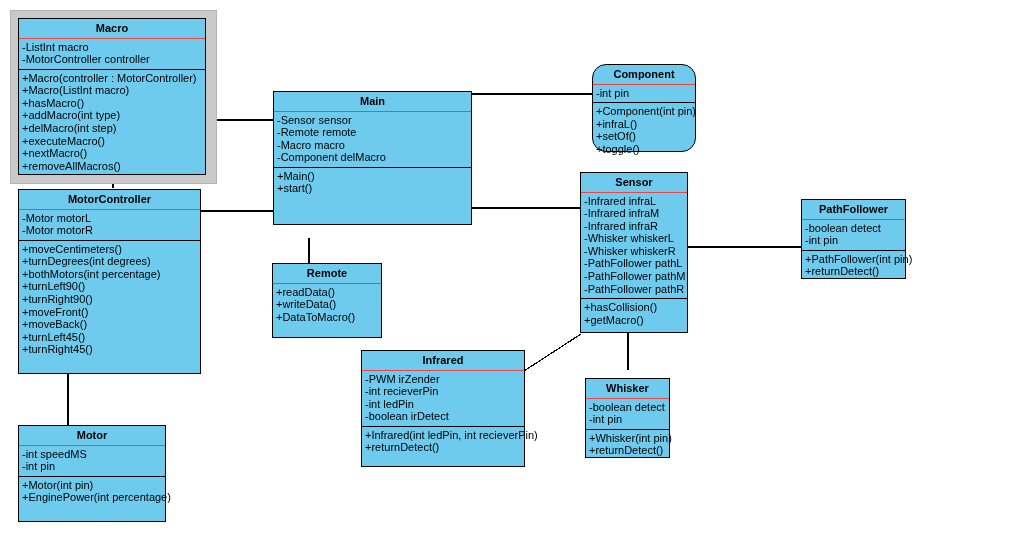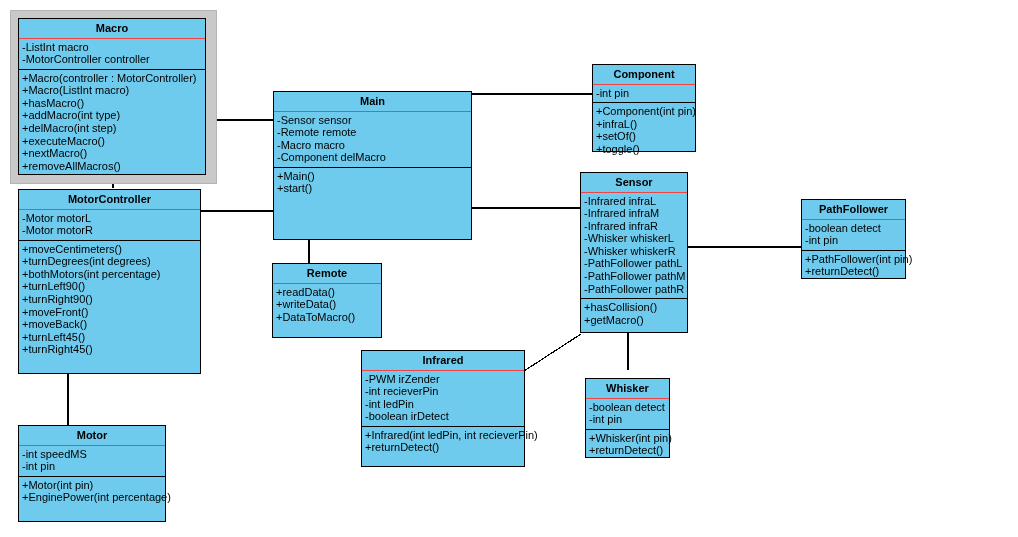--- a/index.html
+++ b/index.html
@@ -111,35 +111,35 @@
       <div class="row">+Macro(ListInt macro)</div>
       <div class="row">+hasMacro()</div>
       <div class="row">+addMacro(int type)</div>
       <div class="row">+delMacro(int step)</div>
       <div class="row">+executeMacro()</div>
       <div class="row">+nextMacro()</div>
       <div class="row">+removeAllMacros()</div>
     </div>
   </div>
 
-  <div class="uml" style="left:273px; top:91px; width:199px; height:149px;">
+  <div class="uml" style="left:273px; top:91px; width:199px; height:134px;">
     <div class="title">Main</div>
     <div class="compartment">
       <div class="row">-Sensor sensor</div>
       <div class="row">-Remote remote</div>
       <div class="row">-Macro macro</div>
       <div class="row">-Component delMacro</div>
     </div>
     <div class="compartment last">
       <div class="row static">+Main()</div>
       <div class="row">+start()</div>
     </div>
   </div>
 
-  <div class="uml" style="left:592px; top:64px; width:104px; height:88px;">
+  <div class="uml" style="left:592px; top:64px; width:104px; height:88px;border-radius:14px;">
     <div class="title">Component</div>
     <div class="compartment">
       <div class="row">-int pin</div>
     </div>
     <div class="compartment last">
       <div class="row">+Component(int pin)</div>
       <div class="row">+infraL()</div>
       <div class="row">+setOf()</div>
       <div class="row">+toggle()</div>
     </div>

